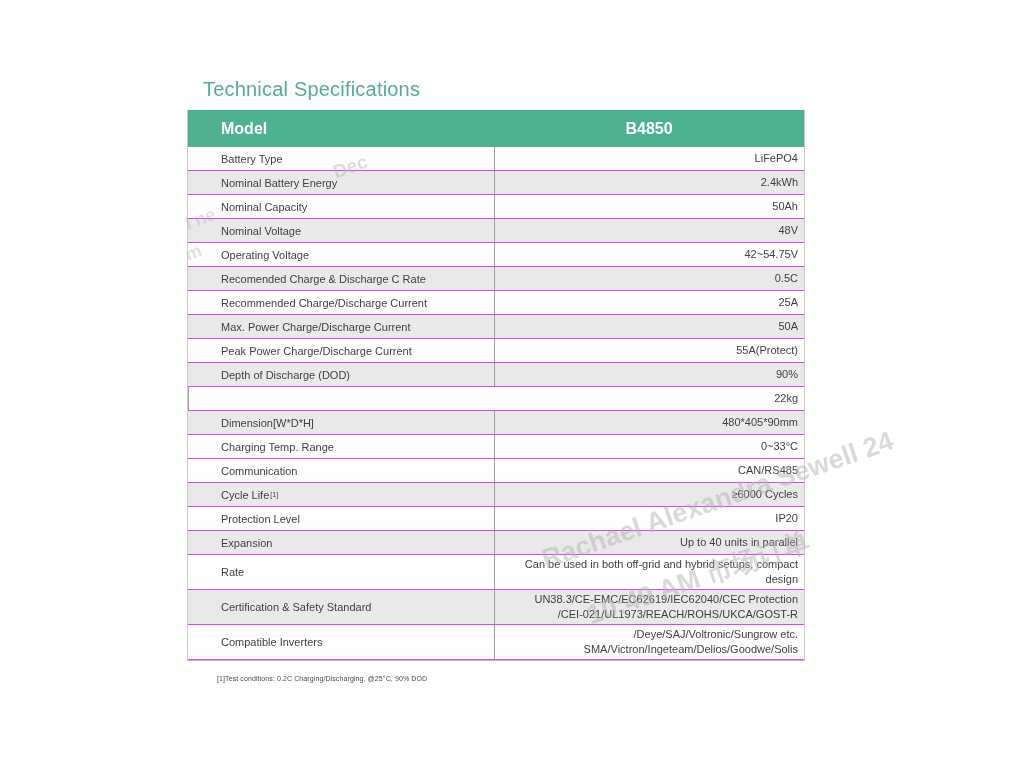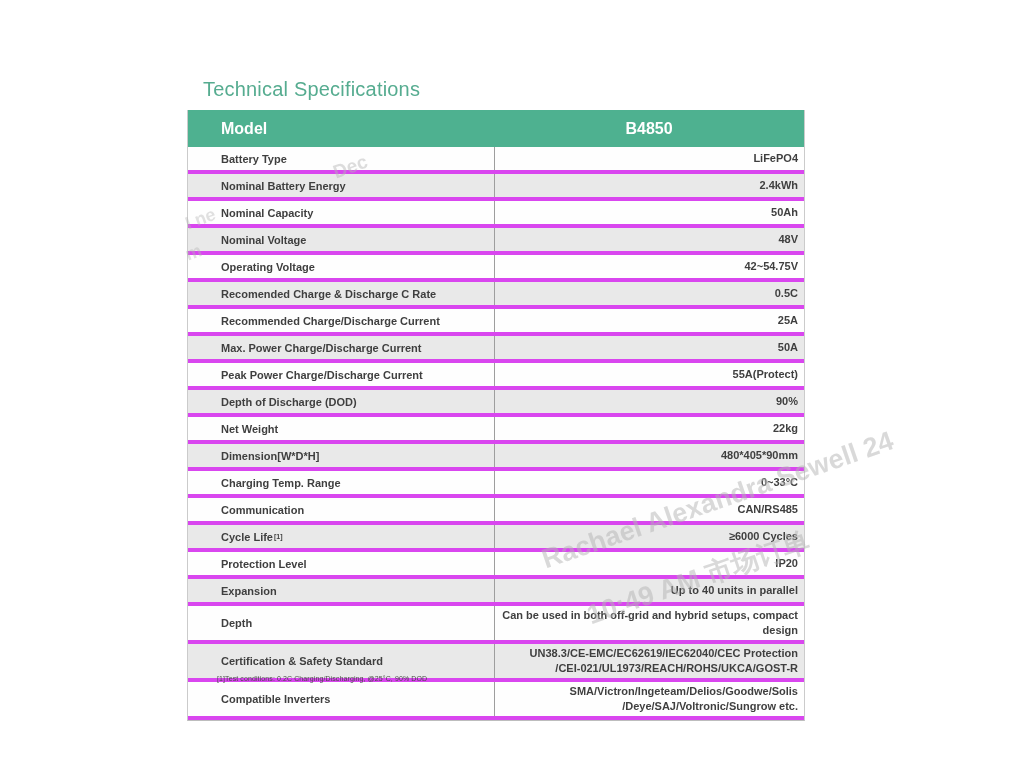--- a/index.html
+++ b/index.html
@@ -47,24 +47,23 @@
     padding-left: 33px;
     box-sizing: border-box;
   }
   .th-value {
     flex: 1;
     text-align: center;
   }
   .row {
     display: flex;
     min-height: 23px;
-    border-bottom: 4px solid #d946ef;
+    border-bottom: 1px solid #d946ef;
     background: #fefefe;
     align-items: stretch;
-    font-weight: bold;
   }
   .row.alt { background: var(--row-alt, #e9e9e9); }
   .cell-label {
     width: 306px;
     padding-left: 33px;
     box-sizing: border-box;
     display: flex;
     align-items: center;
   }
   .cell-label sup {
@@ -199,23 +198,20 @@
         </div>
         <div class="row alt">
           <div class="cell-label">
             <span>Depth of Discharge (DOD)</span>
           </div>
           <div class="cell-value">
             <div class="vline">90%</div>
           </div>
         </div>
         <div class="row">
-          <div class="cell-label">
-            <span>Net Weight</span>
-          </div>
           <div class="cell-value">
             <div class="vline">22kg</div>
           </div>
         </div>
         <div class="row alt">
           <div class="cell-label">
             <span>Dimension[W*D*H]</span>
           </div>
           <div class="cell-value">
             <div class="vline">480*405*90mm</div>
@@ -257,42 +253,42 @@
         <div class="row alt">
           <div class="cell-label">
             <span>Expansion</span>
           </div>
           <div class="cell-value">
             <div class="vline">Up to 40 units in parallel</div>
           </div>
         </div>
         <div class="row">
           <div class="cell-label">
-            <span>Depth</span>
+            <span>Rate</span>
           </div>
           <div class="cell-value">
             <div class="vline">Can be used in both off-grid and hybrid setups, compact design</div>
           </div>
         </div>
         <div class="row alt">
           <div class="cell-label">
             <span>Certification &amp; Safety Standard</span>
           </div>
           <div class="cell-value">
             <div class="vline">UN38.3/CE-EMC/EC62619/IEC62040/CEC Protection</div>
             <div class="vline">/CEI-021/UL1973/REACH/ROHS/UKCA/GOST-R</div>
           </div>
         </div>
         <div class="row">
           <div class="cell-label">
             <span>Compatible Inverters</span>
           </div>
           <div class="cell-value">
+            <div class="vline">/Deye/SAJ/Voltronic/Sungrow etc.</div>
             <div class="vline">SMA/Victron/Ingeteam/Delios/Goodwe/Solis</div>
-            <div class="vline">/Deye/SAJ/Voltronic/Sungrow etc.</div>
           </div>
         </div>
       </div>
   </div>
 
   <div class="footnote">[1]Test conditions: 0.2C Charging/Discharging, @25°C, 90% DOD</div>
 
 </div>
 
 </body></html>

